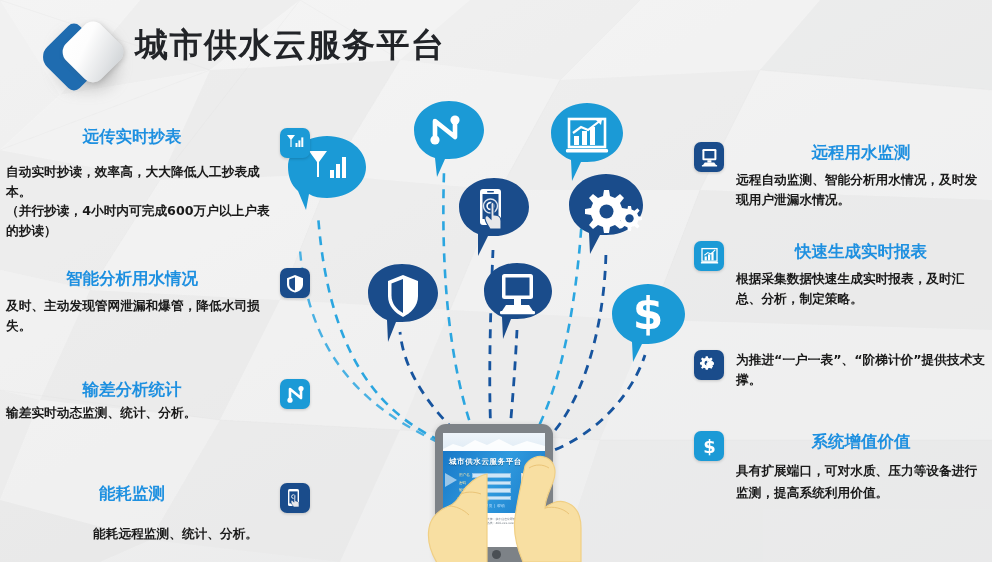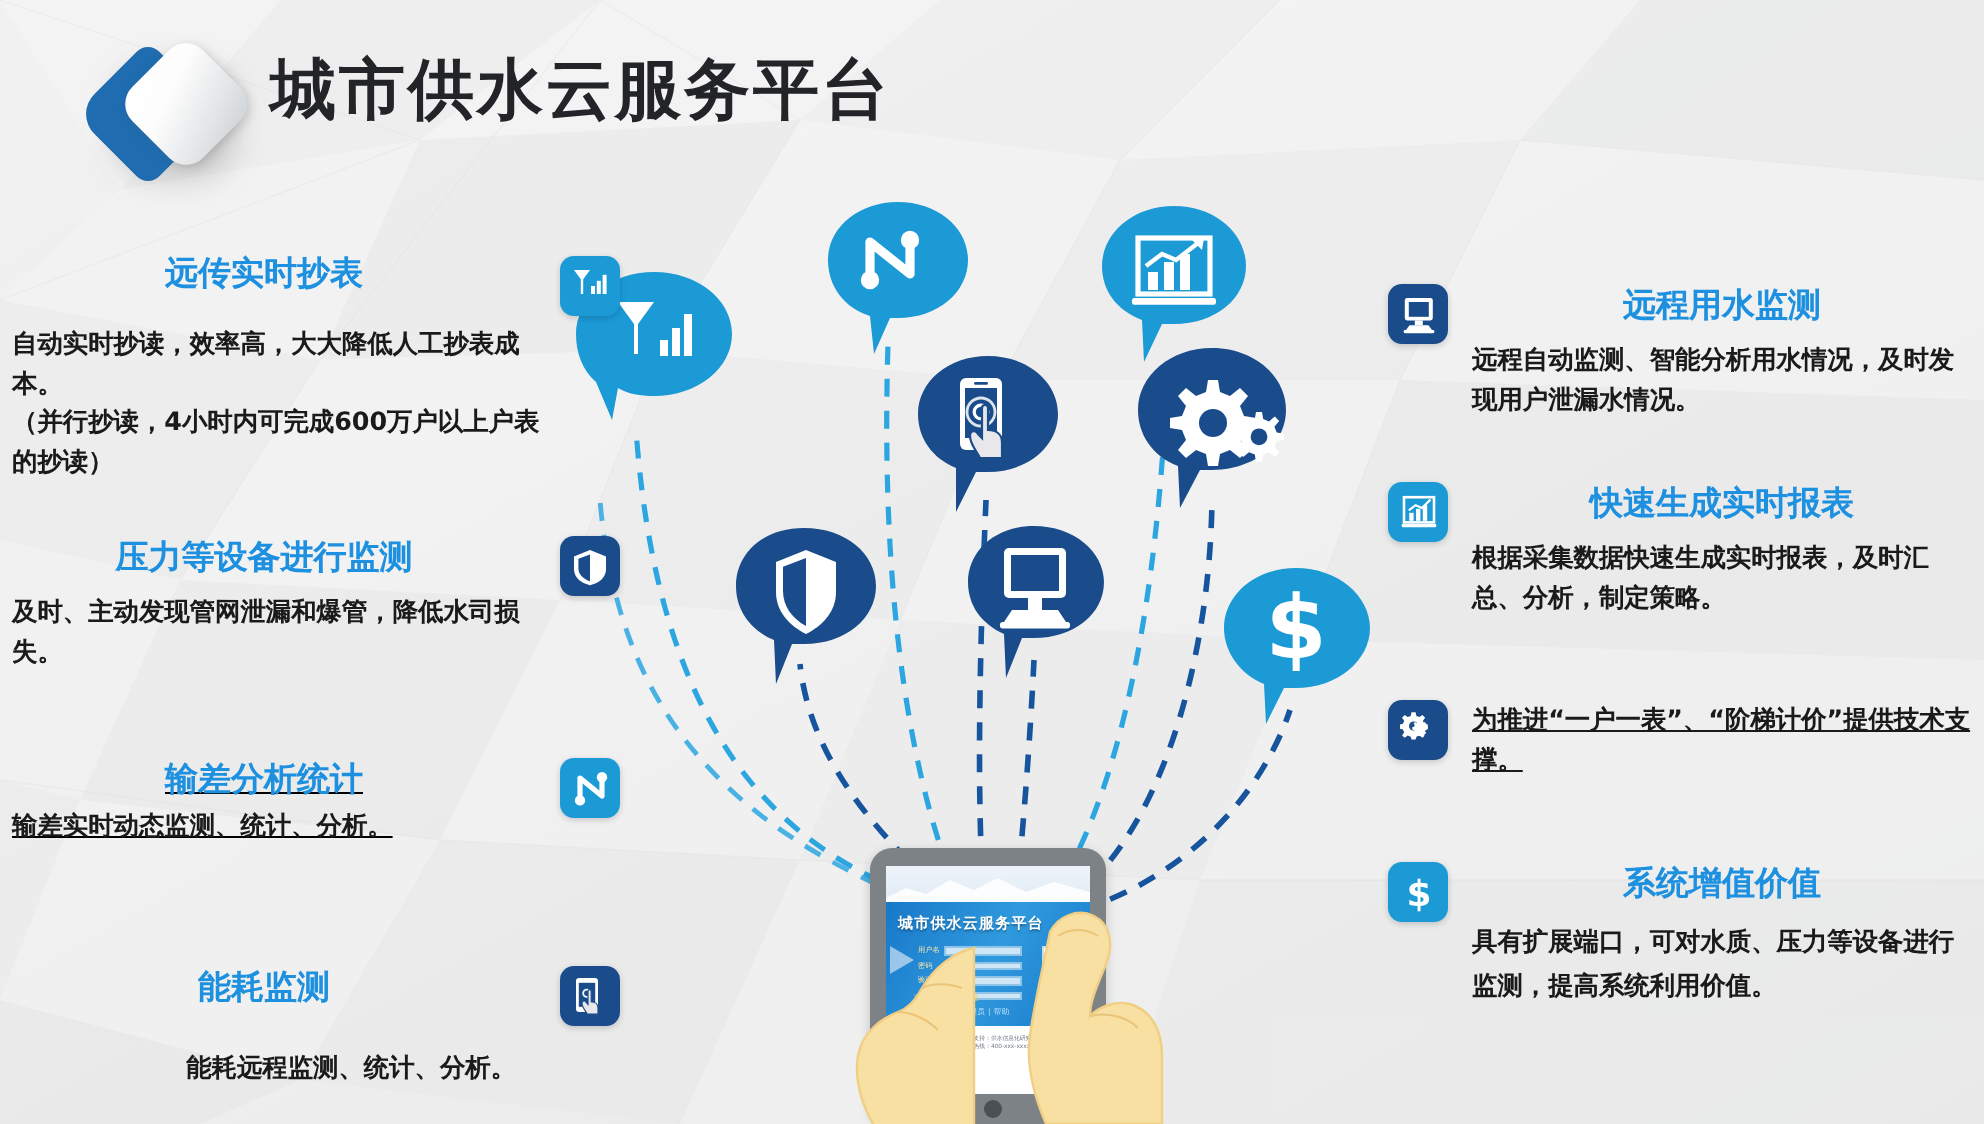--- a/index.html
+++ b/index.html
@@ -74,21 +74,21 @@
   }
   .badge svg { display:block; }
   .badge.light { background:#1B9AD6; }
   .badge.dark  { background:#1A4C8B; }
   .col-left  .badge { right:6px; }
   .col-right .badge { left:4px; }
 
   
   #lf0 { margin-top:0;  }
   #lf1 { margin-top:28px; }
-  #lf2 { margin-top:44px;text-decoration:underline; }
+  #lf2 { margin-top:44px; }
   #lf3 { margin-top:60px; }
   #rf0 { margin-top:16px;  }
   #rf1 { margin-top:32px; }
   #rf2 { margin-top:42px; }
   #rf3 { margin-top:42px; }
 
   
   #tablet-layer { position:absolute; left:425px; top:424px; z-index:4; width:160px; height:140px; }
   .tab-body {
     position:absolute; left:10px; top:0; width:118px; height:138px;
@@ -337,21 +337,21 @@
 （并行抄读，4小时内可完成600万户以上户表的抄读）</div>
   </div>
 
   <div class="feature" id="lf1">
     <div class="badge dark" style="top:0px;">
       <svg width="18" height="19" viewBox="0 0 18 19">
         <path d="M9,1 L17,4.2 L17,10.6 C17,15.2 13,17.6 9,18.6 C5,17.6 1,15.2 1,10.6 L1,4.2 Z" fill="#ffffff"></path>
         <path d="M9,3.2 L9,16.6 C6,15.5 3.2,13.4 3.2,10.2 L3.2,5.4 Z" fill="#1A4C8B"></path>
       </svg>
     </div>
-    <div class="feat-title" data-bind="left_features.1.title">压力等设备进行监测</div>
+    <div class="feat-title" data-bind="left_features.1.title">智能分析用水情况</div>
     <div class="feat-desc" data-bind="left_features.1.desc" style="margin-top:6px;">及时、主动发现管网泄漏和爆管，降低水司损失。</div>
   </div>
 
   <div class="feature" id="lf2">
     <div class="badge light" style="top:0px;">
       <svg width="19" height="19" viewBox="0 0 19 19">
         <path d="M4,15 L4,4 L15,13 L15,3.5" stroke="#ffffff" stroke-width="2.6" fill="none" stroke-linecap="round" stroke-linejoin="round"></path>
         <circle cx="4" cy="15.2" r="2.6" fill="#ffffff"></circle>
         <circle cx="15" cy="3.6" r="2.6" fill="#ffffff"></circle>
       </svg>
@@ -409,21 +409,21 @@
     <div class="badge dark" style="top:0px;">
       <svg width="19" height="19" viewBox="0 0 19 19">
         <g fill="#ffffff">
           <path d="M7,1 L10,1 L10.6,3.6 L12.8,4.5 L15,3 L17,5 L15.4,7.2 L16.3,9.4 L19,10 L19,13 L16.3,13.6 L15.4,15.8 L17,18 L15,19.6 L12.8,18 L10.6,18.9 L10,21 L7,21 L6.4,18.9 L4.2,18 L2,19.6 L0,18 L1.6,15.8 L0.7,13.6 L-2,13 L-2,10 L0.7,9.4 L1.6,7.2 L0,5 L2,3 L4.2,4.5 L6.4,3.6 Z" transform="translate(1,-0.5) scale(0.68)"></path>
           <circle cx="6.8" cy="7" r="2.3" fill="#1A4C8B"></circle>
           <path d="M13.2,9.5 L15,9.5 L15.4,11 L16.7,11.6 L18,10.6 L19.2,11.8 L18.2,13.1 L18.8,14.4 L20.3,14.8 L20.3,16.6 L18.8,17 L18.2,18.3 L19.2,19.6 L18,20.8 L16.7,19.8 L15.4,20.4 L15,21.9 L13.2,21.9 L12.8,20.4 L11.5,19.8 L10.2,20.8 L9,19.6 L10,18.3 L9.4,17 L7.9,16.6 L7.9,14.8 L9.4,14.4 L10,13.1 L9,11.8 L10.2,10.6 L11.5,11.6 L12.8,11 Z" transform="translate(1.2,-1.6) scale(0.62)"></path>
           <circle cx="13.6" cy="12.6" r="1.6" fill="#1A4C8B"></circle>
         </g>
       </svg>
     </div>
-    <div class="feat-desc" data-bind="right_features.2.desc" style="margin-top:5px;text-decoration:underline;"> 为推进“一户一表”、“阶梯计价”提供技术支撑。</div>
+    <div class="feat-desc" data-bind="right_features.2.desc" style="margin-top:5px;"> 为推进“一户一表”、“阶梯计价”提供技术支撑。</div>
   </div>
 
   <div class="feature" id="rf3">
     <div class="badge light" style="top:0px;">
       <svg width="19" height="19" viewBox="0 0 19 19">
         <text x="9.5" y="16" font-family="DejaVu Sans, Liberation Sans, sans-serif" font-size="18" font-weight="bold" fill="#ffffff" text-anchor="middle">$</text>
       </svg>
     </div>
     <div class="feat-title" data-bind="right_features.3.title">系统增值价值</div>
     <div class="feat-desc" data-bind="right_features.3.desc" style="margin-top:7px; line-height:22px;">具有扩展端口，可对水质、压力等设备进行监测，提高系统利用价值。</div>

